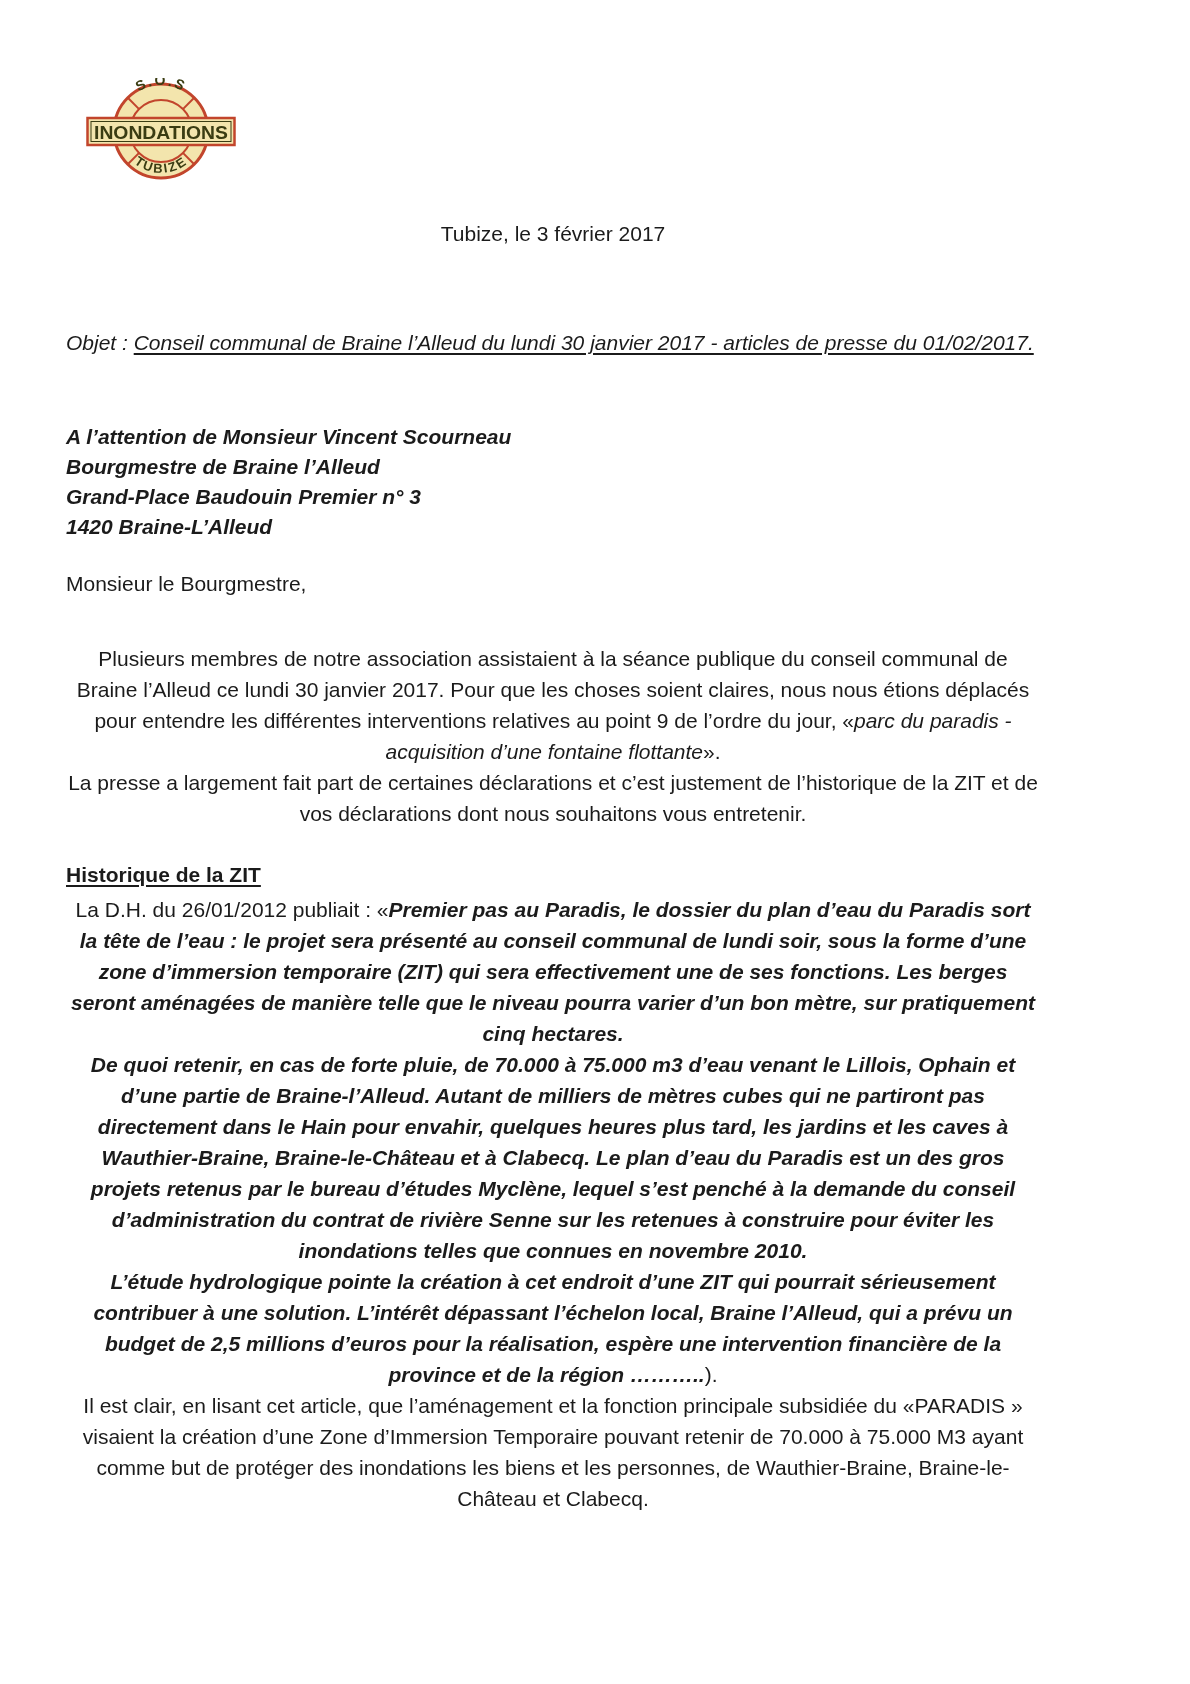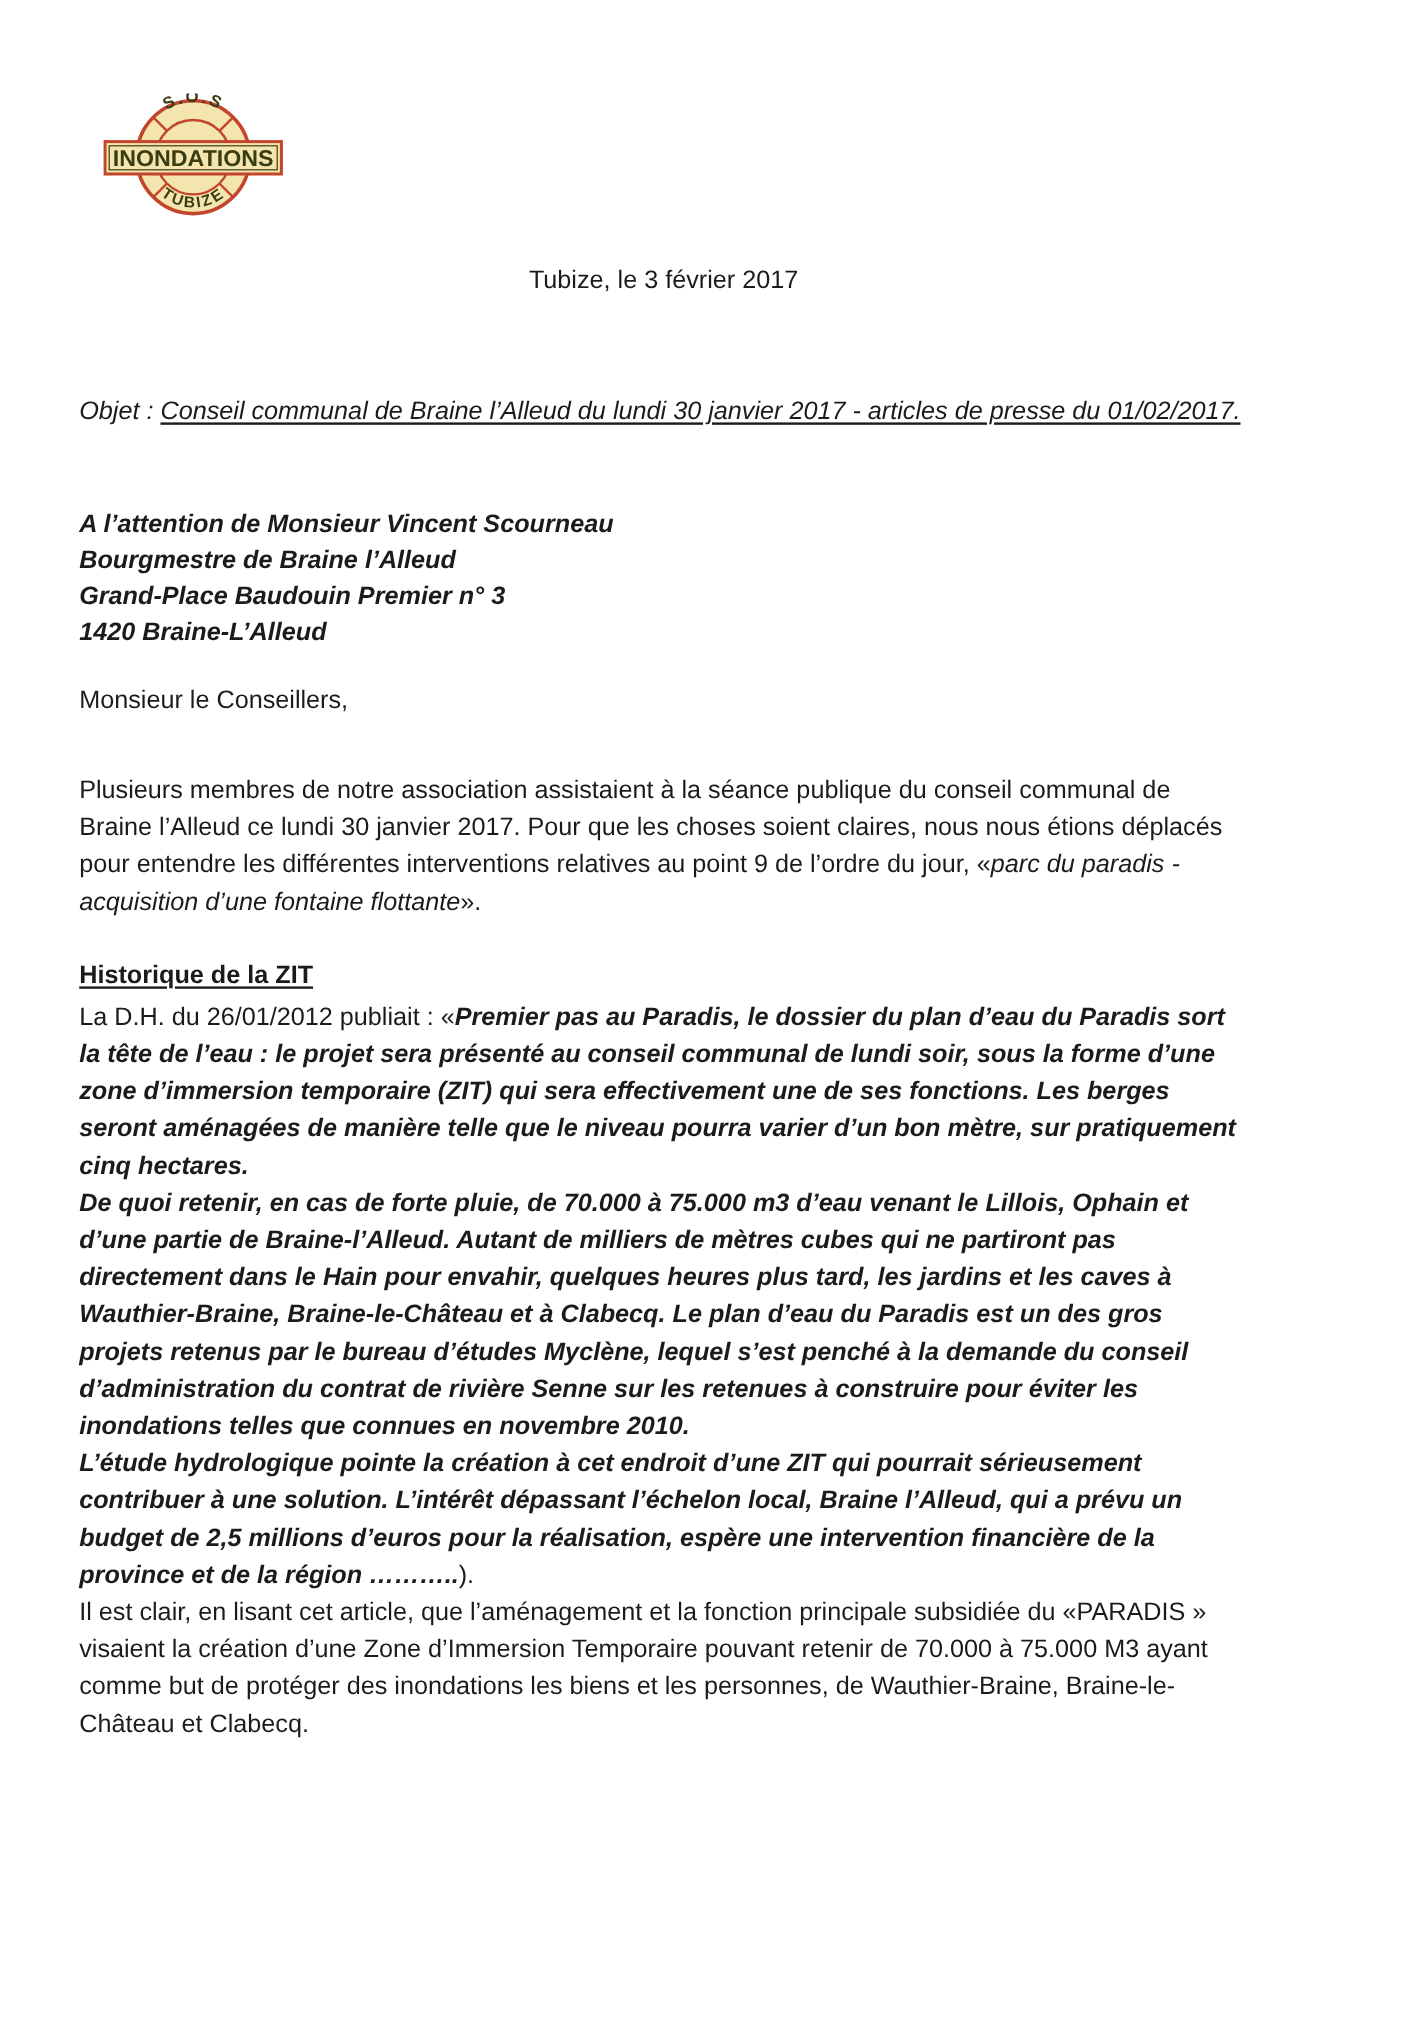--- a/index.html
+++ b/index.html
@@ -17,21 +17,21 @@
   }
   .logo-wrap{margin:78px 0 0 20px;width:150px;height:110px;}
   .logo-wrap svg{display:block;width:150px;height:110px;}
   .dateline{margin-top:30px;text-align:center;white-space:nowrap;}
   .subject{margin-top:78px;white-space:nowrap;font-style:italic;}
   .subject .underl{text-decoration:underline;text-underline-offset:3px;}
   .recipient{margin-top:64px;font-weight:bold;line-height:30px;}
   .recipient p{margin:0;font-style:italic;}
   .salutation{margin-top:26px;}
   .bodytext{margin-top:44px;}
-  .bodytext p{margin:0;}
+  .bodytext p{margin:0;text-align:center;}
   .heading{font-weight:bold;text-decoration:underline;text-underline-offset:3px;margin:30px 0 4px;}
   .it{font-style:italic;}
   .bi{font-weight:bold;font-style:italic;}
   .quote p{margin:0;}
   .analysis p{margin:0;}
 </style>
 </head>
 <body>
 
 <div class="page">
@@ -64,24 +64,25 @@
 
   <div class="subject"><span>Objet : </span><span class="underl">Conseil communal de Braine l’Alleud du lundi 30 janvier 2017 - articles de presse du 01/02/2017.</span></div>
 
   <div class="recipient">
     <p>A l’attention de Monsieur Vincent Scourneau</p>
     <p>Bourgmestre de Braine l’Alleud</p>
     <p>Grand-Place Baudouin Premier  n° 3</p>
     <p>1420 Braine-L’Alleud</p>
   </div>
 
-  <div class="salutation">Monsieur le Conseillers,</div>
+  <div class="salutation">Monsieur le Bourgmestre,</div>
 
   <div class="bodytext">
     <p><span>Plusieurs membres de notre association assistaient à la séance publique du conseil communal de Braine l’Alleud ce lundi 30 janvier 2017. Pour que les choses soient claires, nous nous étions déplacés pour entendre les différentes interventions relatives au point 9 de l’ordre du jour, «</span><span class="it">parc du paradis - acquisition d’une fontaine flottante</span><span>».</span></p>
+    <p>La presse a largement fait part de certaines déclarations et c’est justement de l’historique de la ZIT et de vos déclarations dont nous souhaitons vous entretenir.</p>
 
     <div class="heading">Historique de la ZIT</div>
 
     <div class="quote">
       <p><span>La D.H. du 26/01/2012 publiait : «</span><span class="bi">Premier pas au Paradis, le dossier du plan d’eau du Paradis sort la tête de l’eau : le projet sera présenté au conseil communal de lundi soir, sous la forme d’une zone d’immersion temporaire (ZIT) qui sera effectivement une de ses fonctions. Les berges seront aménagées de manière telle que le niveau pourra varier d’un bon mètre, sur pratiquement cinq hectares.</span></p>
       <p class="bi">De quoi retenir, en cas de forte pluie, de 70.000 à 75.000 m3 d’eau venant le Lillois, Ophain et d’une partie de Braine-l’Alleud. Autant de milliers de mètres cubes qui ne partiront pas directement dans le Hain pour envahir, quelques heures plus tard, les jardins et les caves à Wauthier-Braine, Braine-le-Château et à Clabecq. Le plan d’eau du Paradis est un des gros projets retenus par le bureau d’études Myclène, lequel s’est penché à la demande du conseil d’administration du contrat de rivière Senne sur les retenues à construire pour éviter les inondations telles que connues en novembre 2010.</p>
       <p><span class="bi">L’étude hydrologique pointe la création à cet endroit d’une ZIT qui pourrait sérieusement contribuer à une solution. L’intérêt dépassant l’échelon local, Braine l’Alleud, qui a prévu un budget de 2,5 millions d’euros pour la réalisation, espère une intervention financière de la province et de la région ………..</span><span>).</span></p>
     </div>
 
     <div class="analysis">

